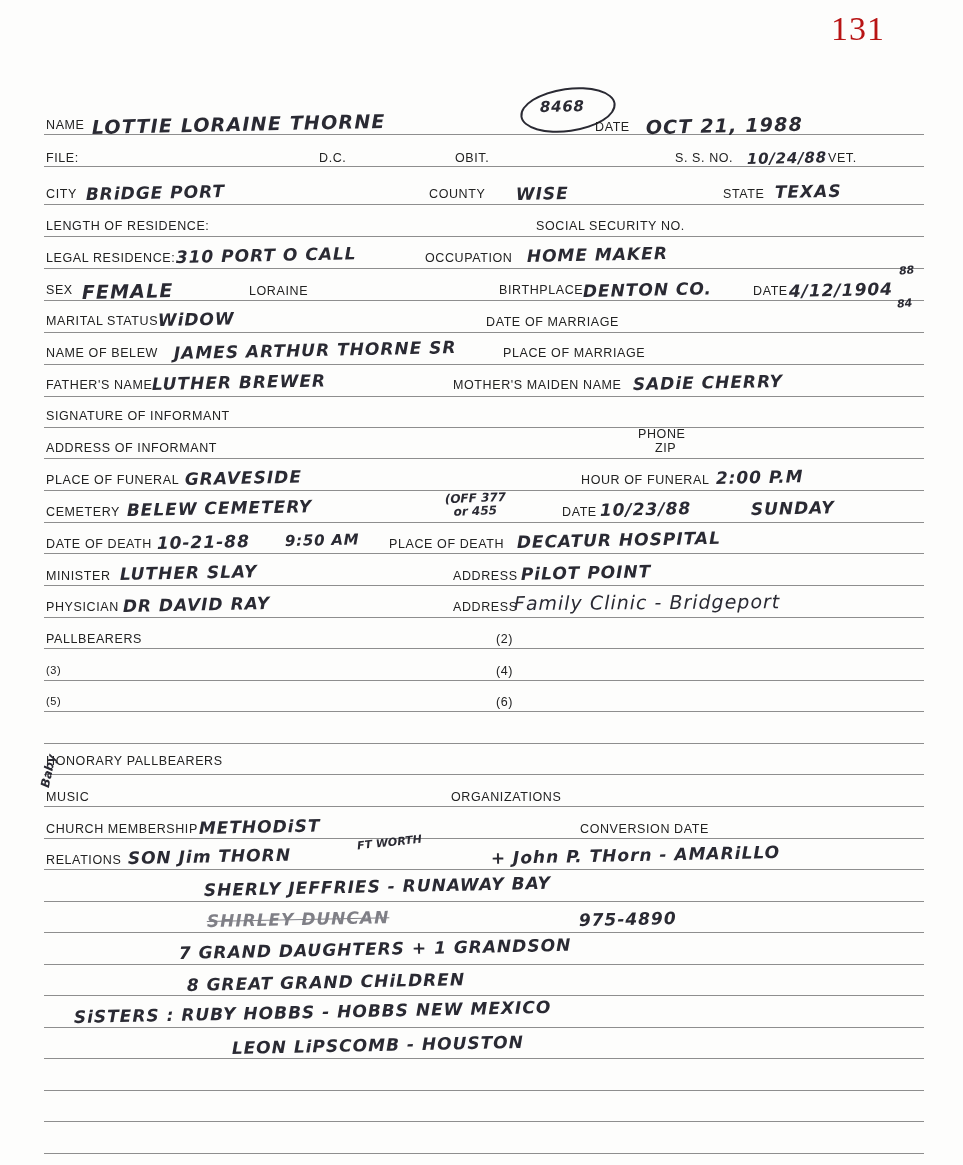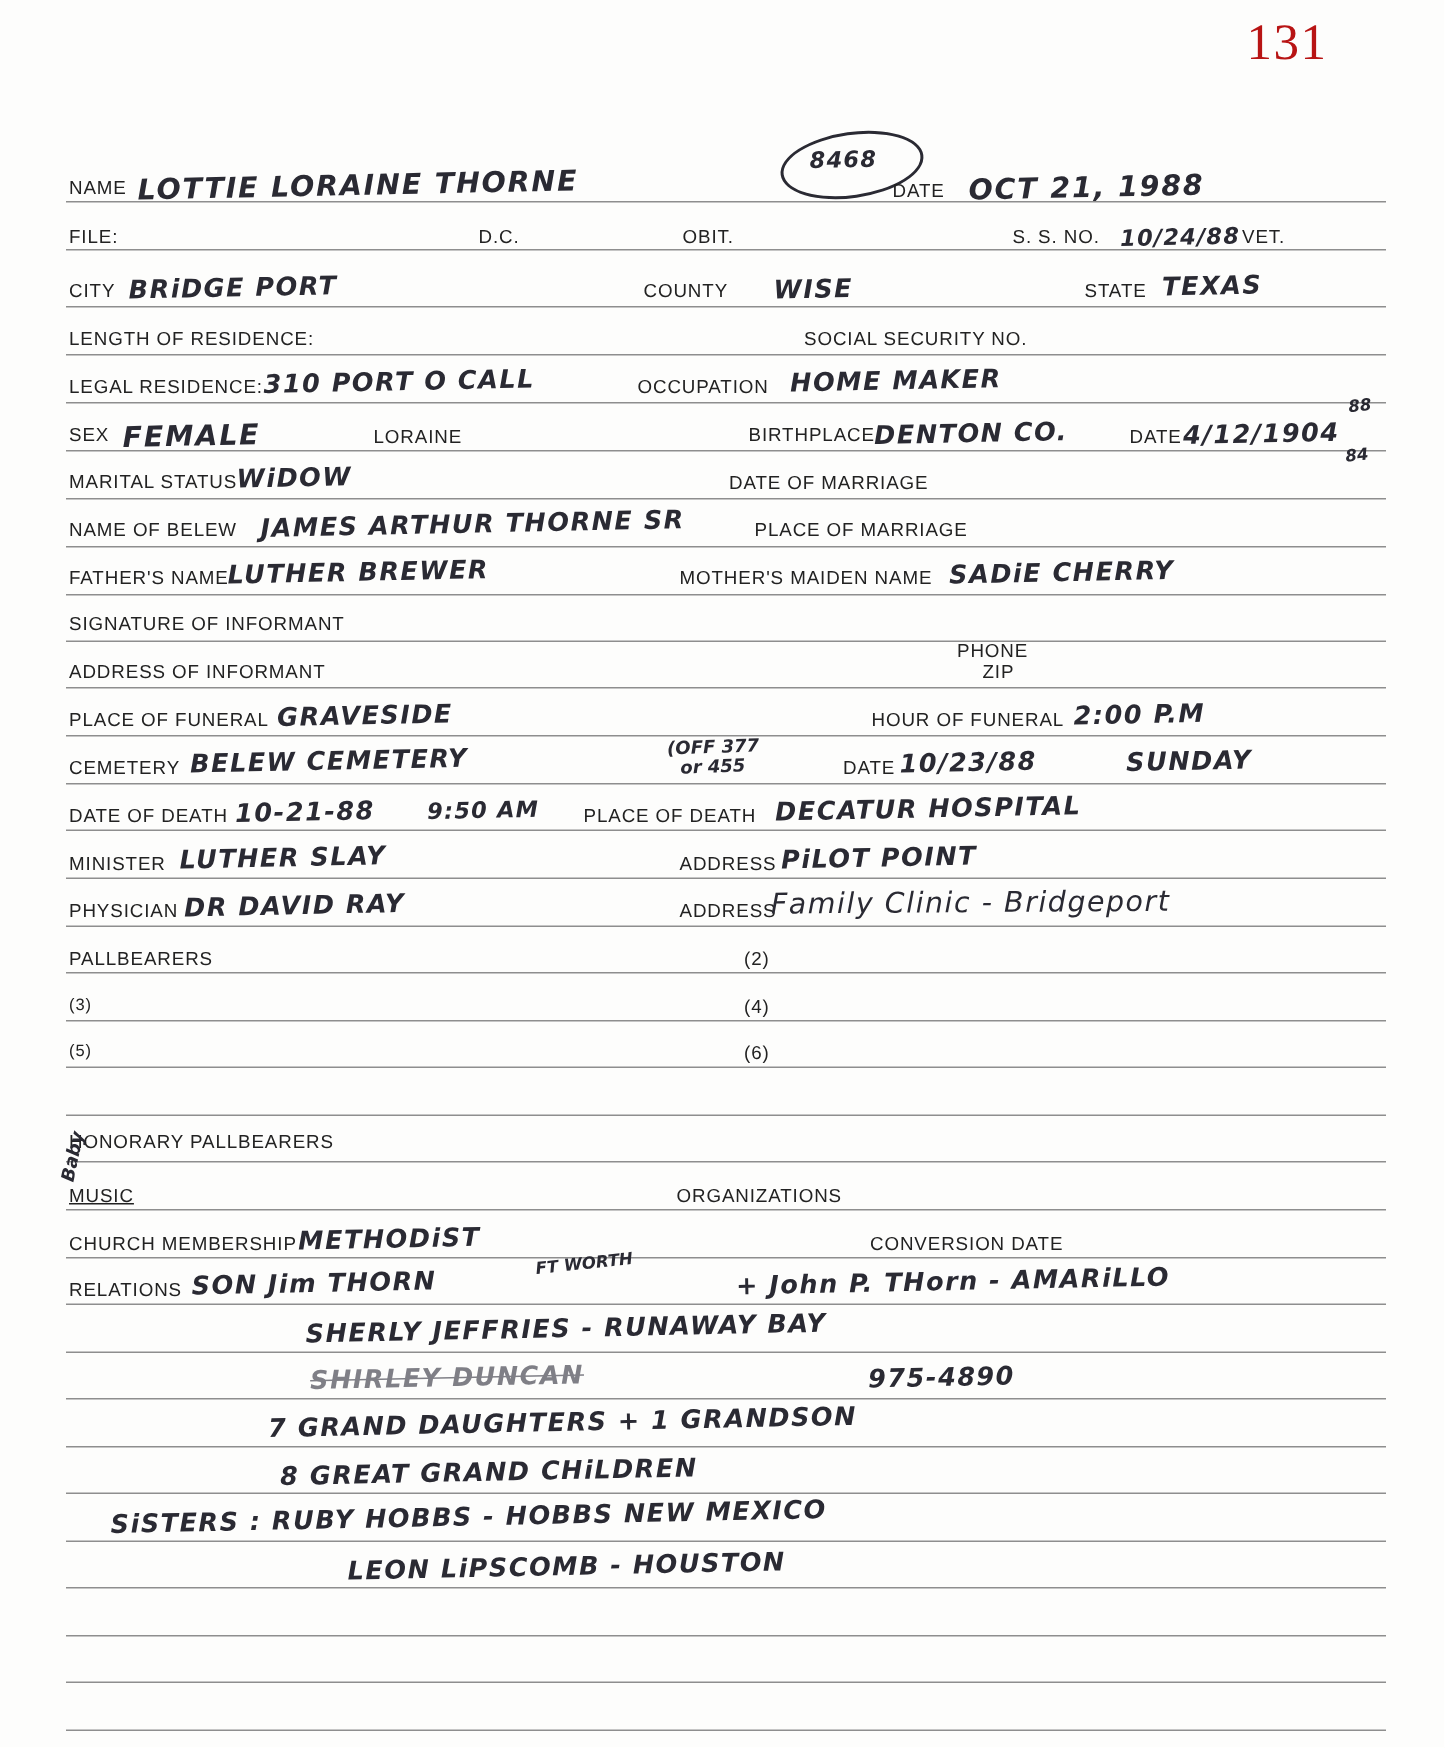--- a/index.html
+++ b/index.html
@@ -253,21 +253,21 @@
 
     <div class="lbl" style="left:2px;   top:536px;">PALLBEARERS</div>
     <div class="lbl" style="left:452px; top:536px;">(2)</div>
     <div class="lbl" style="left:2px;   top:568px; font-size:11px;">(3)</div>
     <div class="lbl" style="left:452px; top:568px;">(4)</div>
     <div class="lbl" style="left:2px;   top:599px; font-size:11px;">(5)</div>
     <div class="lbl" style="left:452px; top:599px;">(6)</div>
 
     <div class="lbl" style="left:2px;   top:658px;">HONORARY PALLBEARERS</div>
 
-    <div class="lbl" style="left:2px;   top:694px;text-decoration:underline;">MUSIC</div>
+    <div class="lbl" style="left:2px;   top:694px;">MUSIC</div>
     <div class="lbl" style="left:407px; top:694px;">ORGANIZATIONS</div>
 
     <div class="side-note" style="left:-6px; top:690px;">Baby</div>
 
     <div class="lbl" style="left:2px;   top:726px;">CHURCH MEMBERSHIP</div>
     <div class="hw s2" style="left:155px; top:722px;">METHODiST</div>
     <div class="lbl" style="left:536px; top:726px;">CONVERSION DATE</div>
 
     <div class="lbl" style="left:2px;   top:757px;">RELATIONS</div>
 

